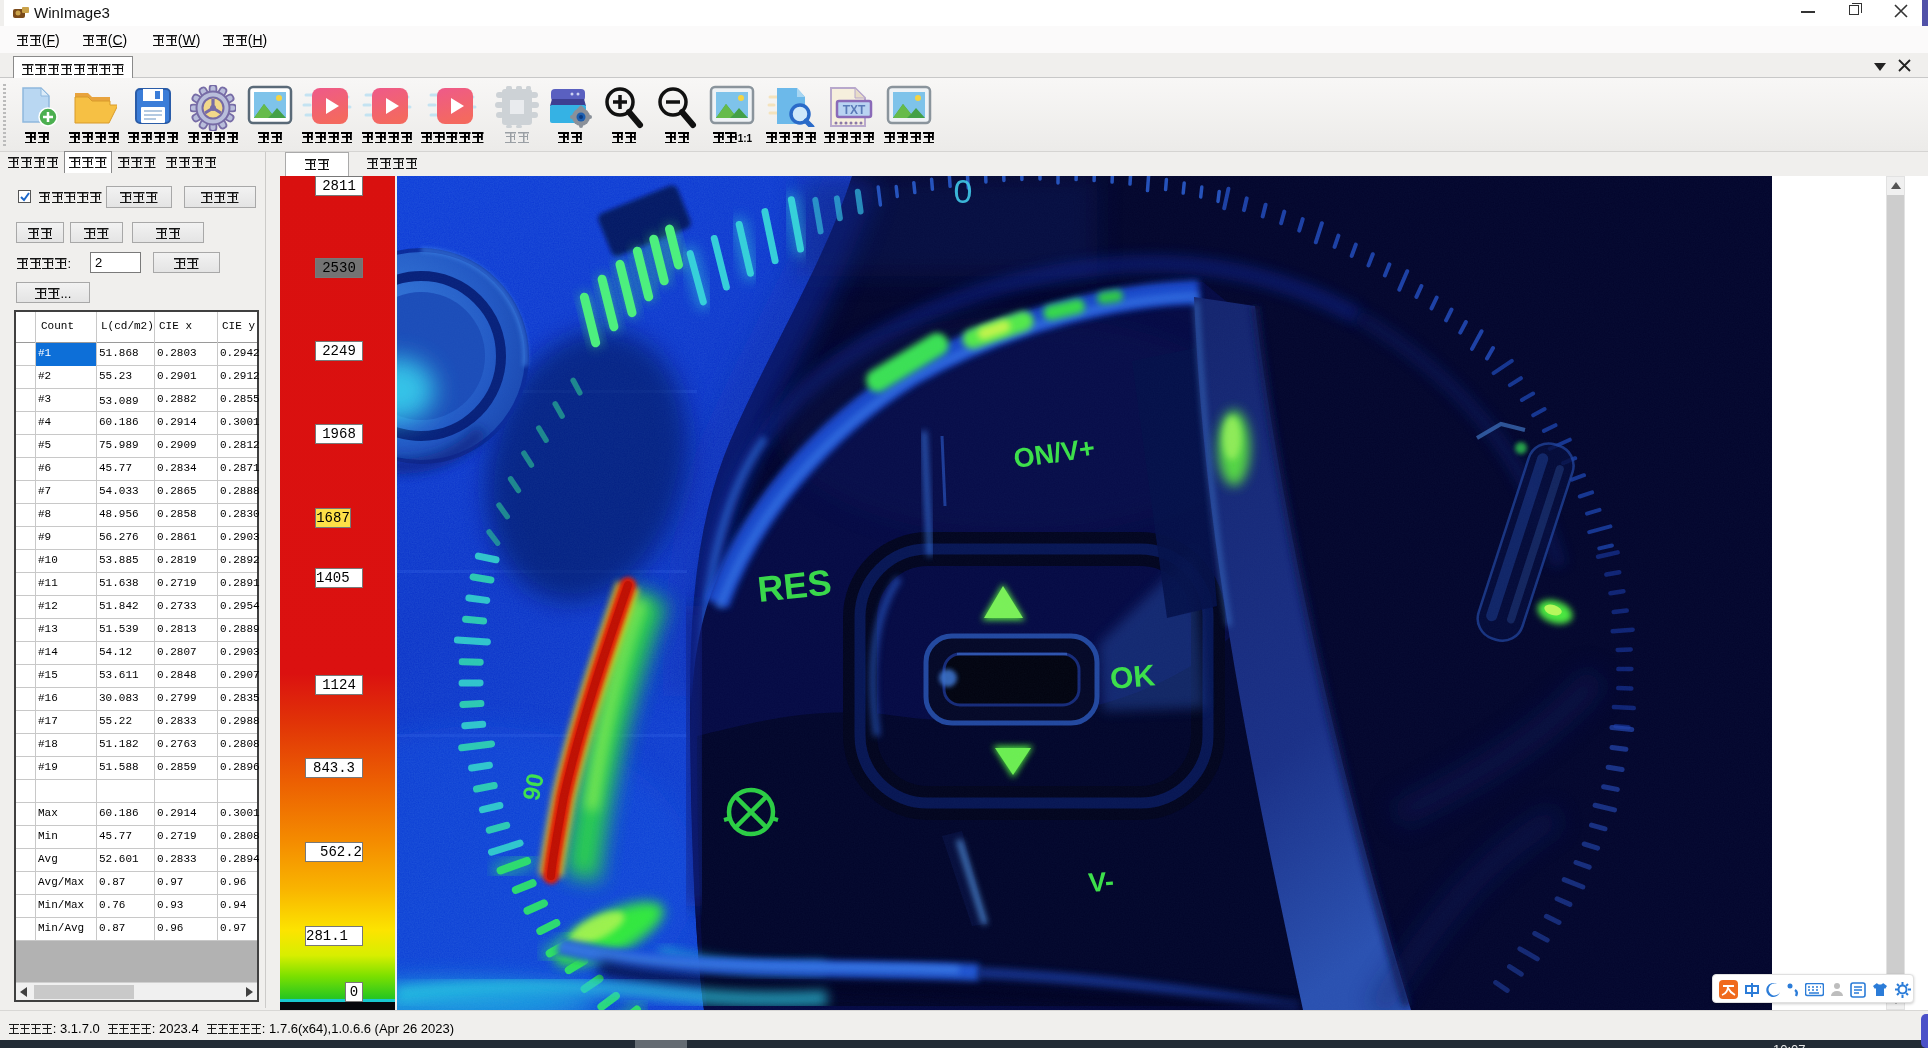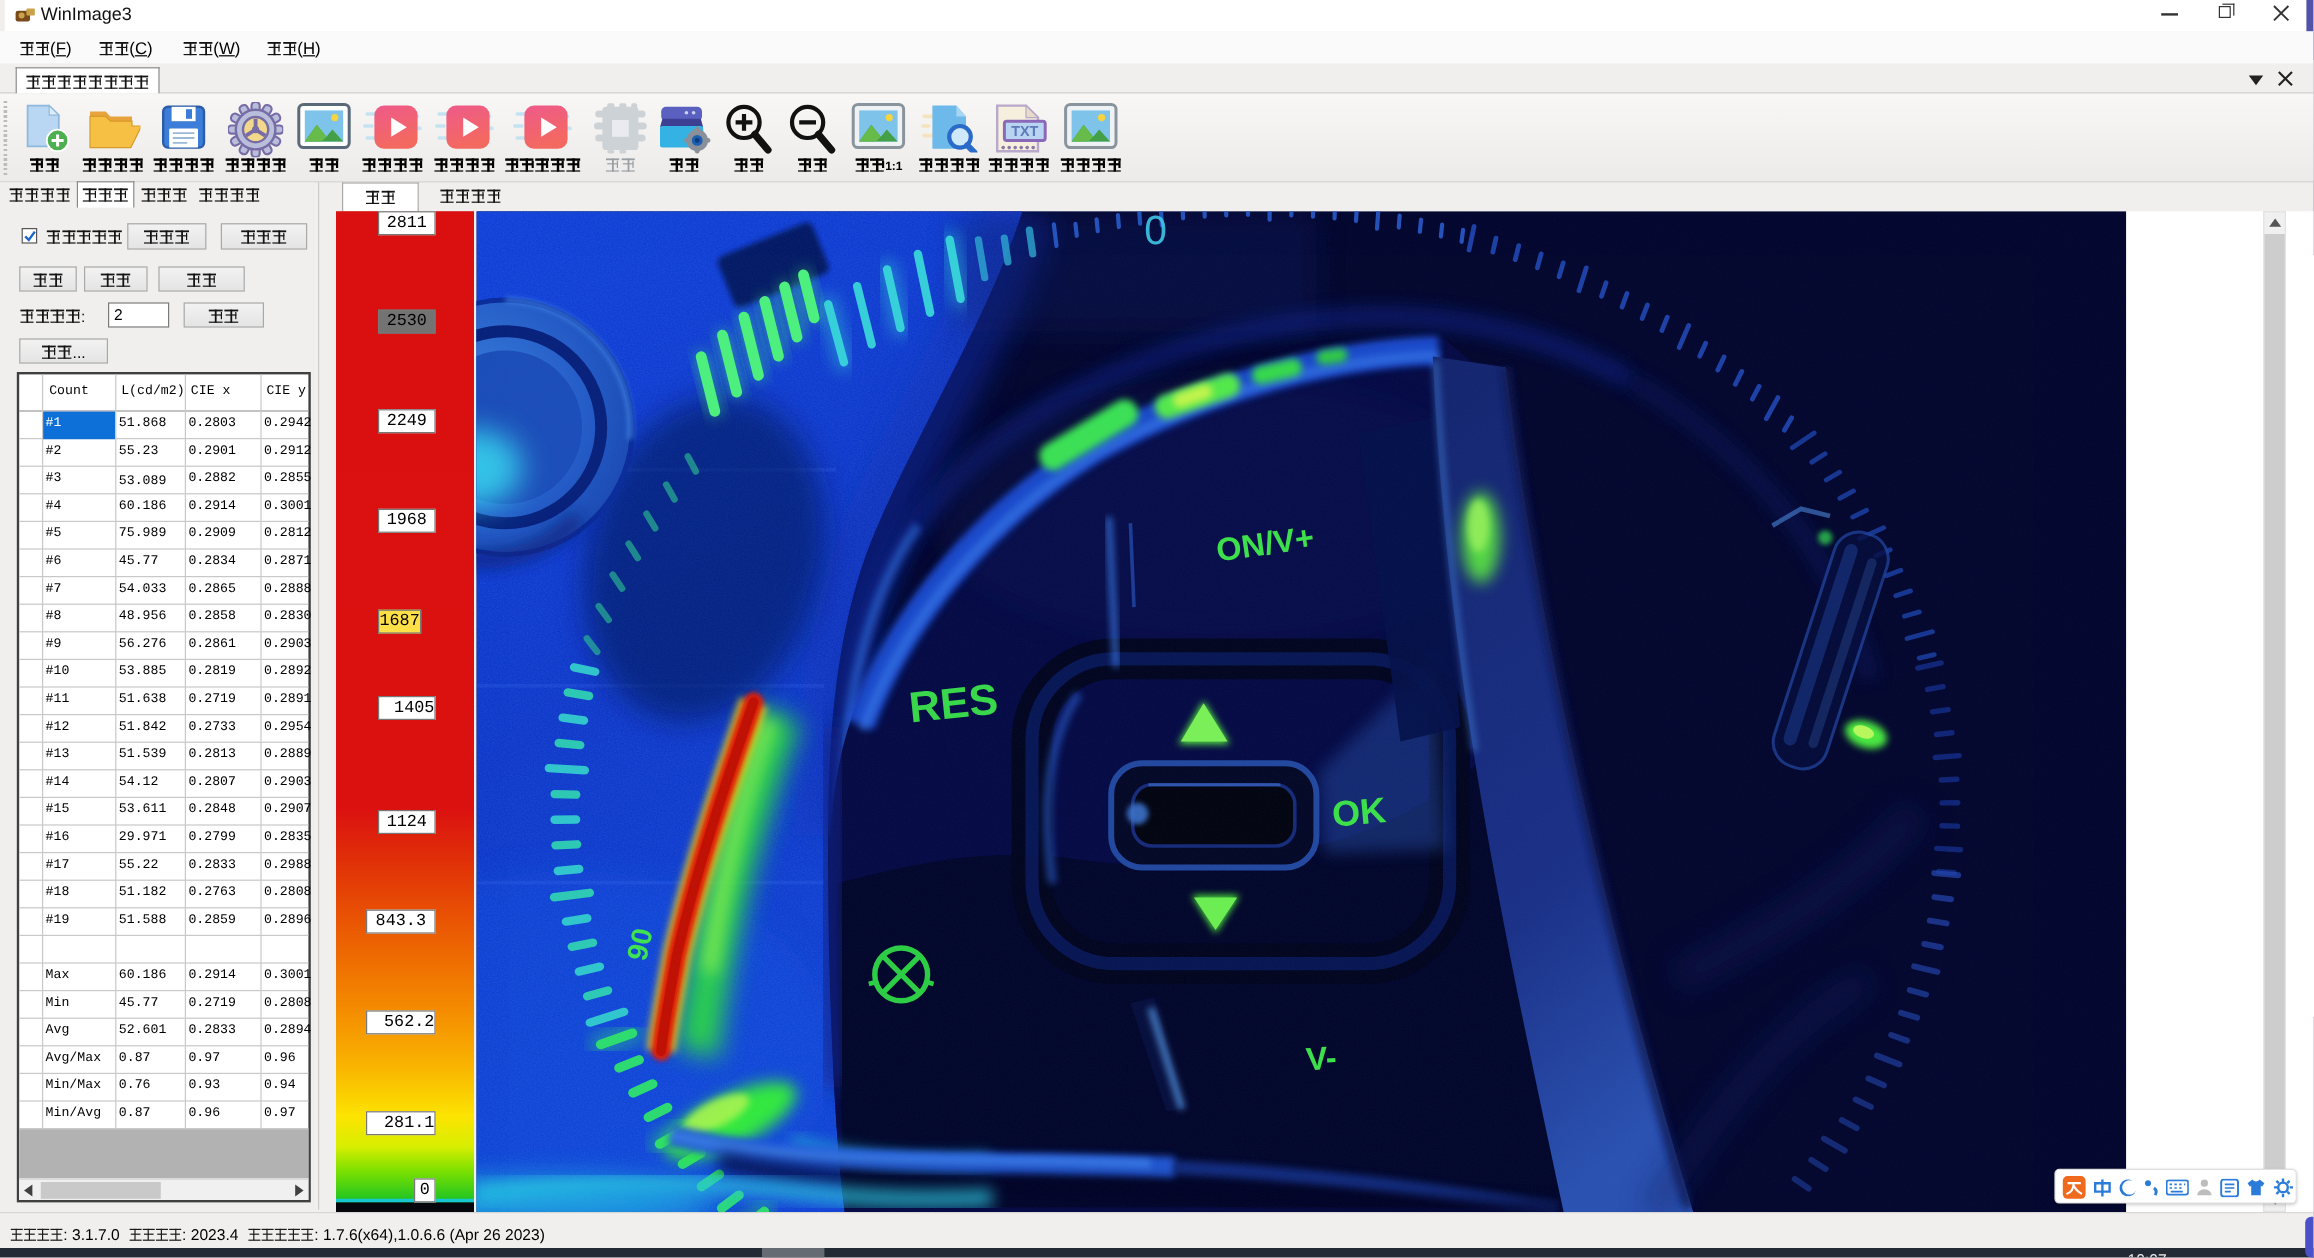--- a/index.html
+++ b/index.html
@@ -327,21 +327,21 @@
     <span class="abs mono" style="left:83px;top:334px">54.12</span>
     <span class="abs mono" style="left:141px;top:334px">0.2807</span>
     <span class="abs mono" style="left:204px;top:334px">0.2903</span>
     <div class="abs" style="left:0;top:353px;width:241px;height:23px;border-bottom:1px solid #c8c8c8"></div>
     <span class="abs mono" style="left:22px;top:357px;color:#000">#15</span>
     <span class="abs mono" style="left:83px;top:357px">53.611</span>
     <span class="abs mono" style="left:141px;top:357px">0.2848</span>
     <span class="abs mono" style="left:204px;top:357px">0.2907</span>
     <div class="abs" style="left:0;top:376px;width:241px;height:23px;border-bottom:1px solid #c8c8c8"></div>
     <span class="abs mono" style="left:22px;top:380px;color:#000">#16</span>
-    <span class="abs mono" style="left:83px;top:380px">29.971</span>
+    <span class="abs mono" style="left:83px;top:380px">30.083</span>
     <span class="abs mono" style="left:141px;top:380px">0.2799</span>
     <span class="abs mono" style="left:204px;top:380px">0.2835</span>
     <div class="abs" style="left:0;top:399px;width:241px;height:23px;border-bottom:1px solid #c8c8c8"></div>
     <span class="abs mono" style="left:22px;top:403px;color:#000">#17</span>
     <span class="abs mono" style="left:83px;top:403px">55.22</span>
     <span class="abs mono" style="left:141px;top:403px">0.2833</span>
     <span class="abs mono" style="left:204px;top:403px">0.2988</span>
     <div class="abs" style="left:0;top:422px;width:241px;height:23px;border-bottom:1px solid #c8c8c8"></div>
     <span class="abs mono" style="left:22px;top:426px;color:#000">#18</span>
     <span class="abs mono" style="left:83px;top:426px">51.182</span>
@@ -402,25 +402,25 @@
 <div class="abs" style="left:285px;top:152px;width:64px;height:24px;background:#fff;border:1px solid #aaa;border-bottom:none;text-align:center;padding-top:4px;font-size:13px"><i class="g"></i><i class="g"></i></div>
 <div class="abs" style="left:352px;top:153px;width:80px;height:23px;text-align:center;padding-top:3px;font-size:13px"><i class="g"></i><i class="g"></i><i class="g"></i><i class="g"></i></div>
 <div class="abs" style="left:280px;top:176px;width:115px;height:829px;background:linear-gradient(#d9100f 0%,#db1110 60%,#e13407 66%,#ec5f02 73%,#f48a00 80%,#f9b400 86%,#fce400 91%,#d8ee00 94%,#7ce000 96.5%,#2cc81e 99%,#20b43c 100%)"></div>
 <div class="abs" style="left:280px;top:999px;width:115px;height:3px;background:#18c8d0"></div>
 <div class="abs" style="left:280px;top:1002px;width:115px;height:8px;background:#06070c"></div>
 <div class="abs mono" style="left:315px;top:176px;width:48px;height:20px;background:#fff;border:1px solid #787878;font-size:14px;text-align:center;line-height:18px">2811</div>
 <div class="abs mono" style="left:315px;top:258px;width:48px;height:20px;background:#737373;border:1px solid #787878;font-size:14px;text-align:center;line-height:18px">2530</div>
 <div class="abs mono" style="left:315px;top:341px;width:48px;height:20px;background:#fff;border:1px solid #787878;font-size:14px;text-align:center;line-height:18px">2249</div>
 <div class="abs mono" style="left:315px;top:424px;width:48px;height:20px;background:#fff;border:1px solid #787878;font-size:14px;text-align:center;line-height:18px">1968</div>
 <div class="abs mono" style="left:315px;top:508px;width:36px;height:20px;background:#fde047;border:1px solid #787878;font-size:14px;text-align:center;line-height:18px">1687</div>
-<div class="abs mono" style="left:315px;top:580px;width:48px;height:20px;background:#fff;border:1px solid #787878;font-size:14px;text-align:right;line-height:18px">1405</div>
+<div class="abs mono" style="left:315px;top:568px;width:48px;height:20px;background:#fff;border:1px solid #787878;font-size:14px;text-align:left;line-height:18px">1405</div>
 <div class="abs mono" style="left:315px;top:675px;width:48px;height:20px;background:#fff;border:1px solid #787878;font-size:14px;text-align:center;line-height:18px">1124</div>
 <div class="abs mono" style="left:305px;top:758px;width:58px;height:20px;background:#fff;border:1px solid #787878;font-size:14px;text-align:center;line-height:18px">843.3</div>
 <div class="abs mono" style="left:305px;top:842px;width:58px;height:20px;background:#fff;border:1px solid #787878;font-size:14px;text-align:right;line-height:18px">562.2</div>
-<div class="abs mono" style="left:305px;top:926px;width:58px;height:20px;background:#fff;border:1px solid #787878;font-size:14px;text-align:right;line-height:18px">281.1</div>
+<div class="abs mono" style="left:305px;top:926px;width:58px;height:20px;background:#fff;border:1px solid #787878;font-size:14px;text-align:left;line-height:18px">281.1</div>
 <div class="abs mono" style="left:345px;top:982px;width:18px;height:20px;background:#fff;border:1px solid #787878;font-size:14px;text-align:center;line-height:18px">0</div>
 <svg id="thermal" width="1375" height="834" viewBox="0 0 1375 834" style="position:absolute;left:397px;top:176px">
 <defs>
 <filter id="b2" x="-50%" y="-50%" width="200%" height="200%">
         <feGaussianBlur stdDeviation="2"></feGaussianBlur>
       </filter>
 <filter id="b3" x="-50%" y="-50%" width="200%" height="200%">
         <feGaussianBlur stdDeviation="3"></feGaussianBlur>
       </filter>
 <filter id="b6" x="-50%" y="-50%" width="200%" height="200%">

